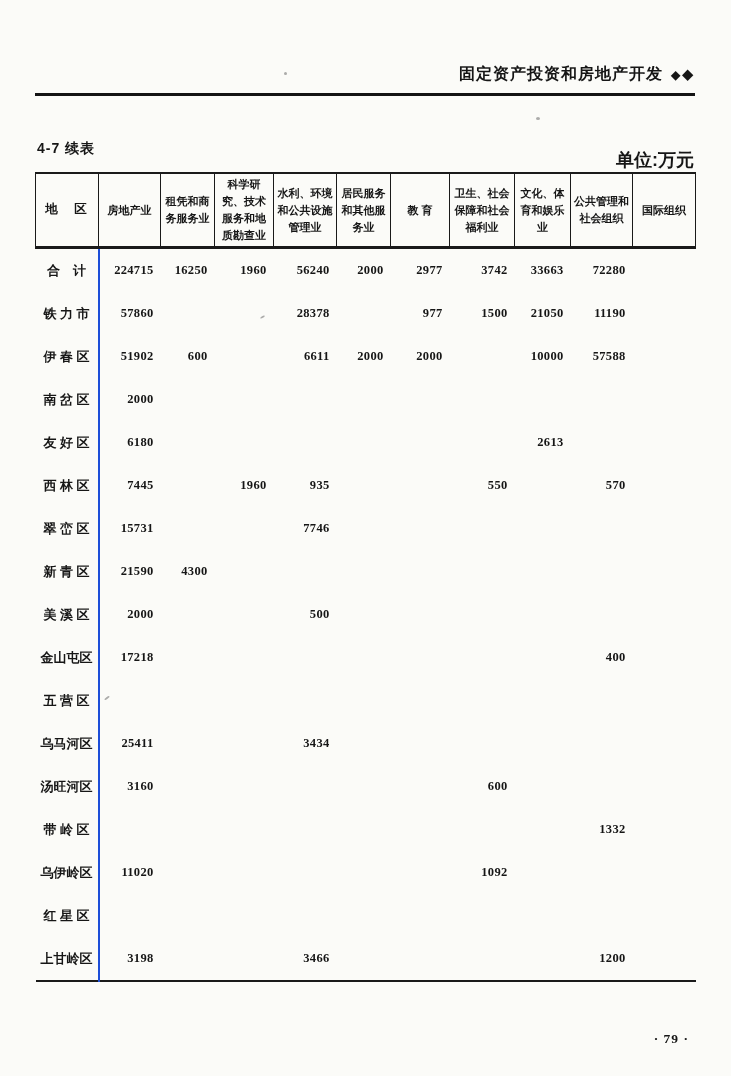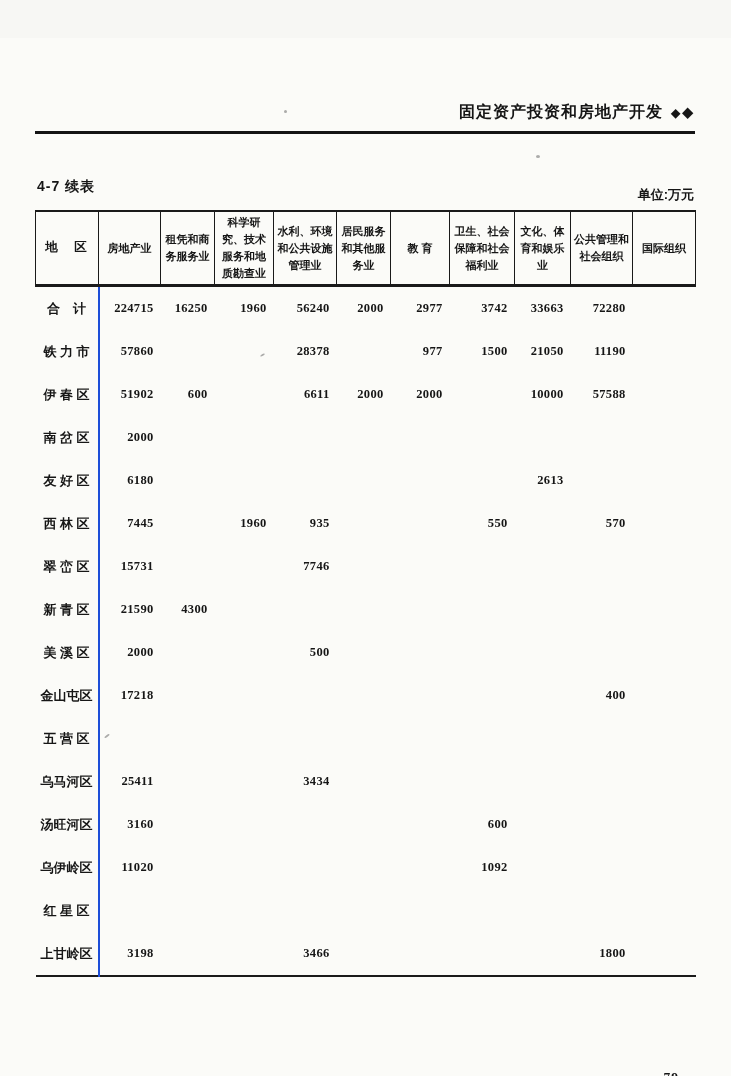--- a/index.html
+++ b/index.html
@@ -4,21 +4,21 @@
 <style>
   html,body{margin:0;padding:0;}
   body{
     width:731px;height:1076px;
     background:#f7f7f4;
     font-family:"Liberation Sans",sans-serif;
     color:#161616;
     position:relative;
     overflow:hidden;
   }
-  .page{position:absolute;inset:0;background:#fbfbf8;margin-top:38px;}
+  .page{position:absolute;inset:0;background:#fbfbf8;}
 
   
   .doc-header{
     position:absolute;top:64px;left:35px;right:36px;
     text-align:right;
     font-size:16px;font-weight:bold;letter-spacing:1px;
     white-space:nowrap;
   }
   .doc-header .diamonds{font-size:14px;letter-spacing:2px;margin-left:8px;}
   .doc-header .diamonds .d1{font-size:12px;}
@@ -27,21 +27,21 @@
     background:#141414;
   }
 
   
   .table-label{
     position:absolute;top:140px;left:37px;
     font-size:14px;font-weight:bold;letter-spacing:1px;
   }
   .unit-label{
     position:absolute;top:148px;right:37px;
-    font-size:13px;font-weight:bold;
+    font-size:18px;font-weight:bold;
   }
 
   
   table.stat{
     position:absolute;top:172px;left:35px;
     width:660px;
     border-collapse:collapse;table-layout:fixed;
     border-top:2px solid #1a1a1a;
     border-bottom:2px solid #1a1a1a;
   }
@@ -292,20 +292,33 @@
           <td class="num"></td>
           <td class="num"></td>
           <td class="num"></td>
           <td class="num"></td>
           <td class="num">600</td>
           <td class="num"></td>
           <td class="num"></td>
           <td class="num"></td>
         </tr>
         <tr>
+          <td class="region">带 岭 区</td>
+          <td class="num"></td>
+          <td class="num"></td>
+          <td class="num"></td>
+          <td class="num"></td>
+          <td class="num"></td>
+          <td class="num"></td>
+          <td class="num"></td>
+          <td class="num"></td>
+          <td class="num">1332</td>
+          <td class="num"></td>
+        </tr>
+        <tr>
           <td class="region">乌伊岭区</td>
           <td class="num">11020</td>
           <td class="num"></td>
           <td class="num"></td>
           <td class="num"></td>
           <td class="num"></td>
           <td class="num"></td>
           <td class="num">1092</td>
           <td class="num"></td>
           <td class="num"></td>
@@ -327,21 +340,21 @@
         <tr>
           <td class="region">上甘岭区</td>
           <td class="num">3198</td>
           <td class="num"></td>
           <td class="num"></td>
           <td class="num">3466</td>
           <td class="num"></td>
           <td class="num"></td>
           <td class="num"></td>
           <td class="num"></td>
-          <td class="num">1800</td>
+          <td class="num">1200</td>
           <td class="num"></td>
         </tr>
       </tbody>
   </table>
 
   <div class="page-number">· 79 ·</div>
 
   <div class="speck" style="left:284px;top:72px;width:3px;height:3px;"></div>
   <div class="speck" style="left:536px;top:117px;width:4px;height:3px;"></div>
   <div class="speck" style="left:104px;top:697px;width:6px;height:2px;transform:rotate(-35deg);"></div>

